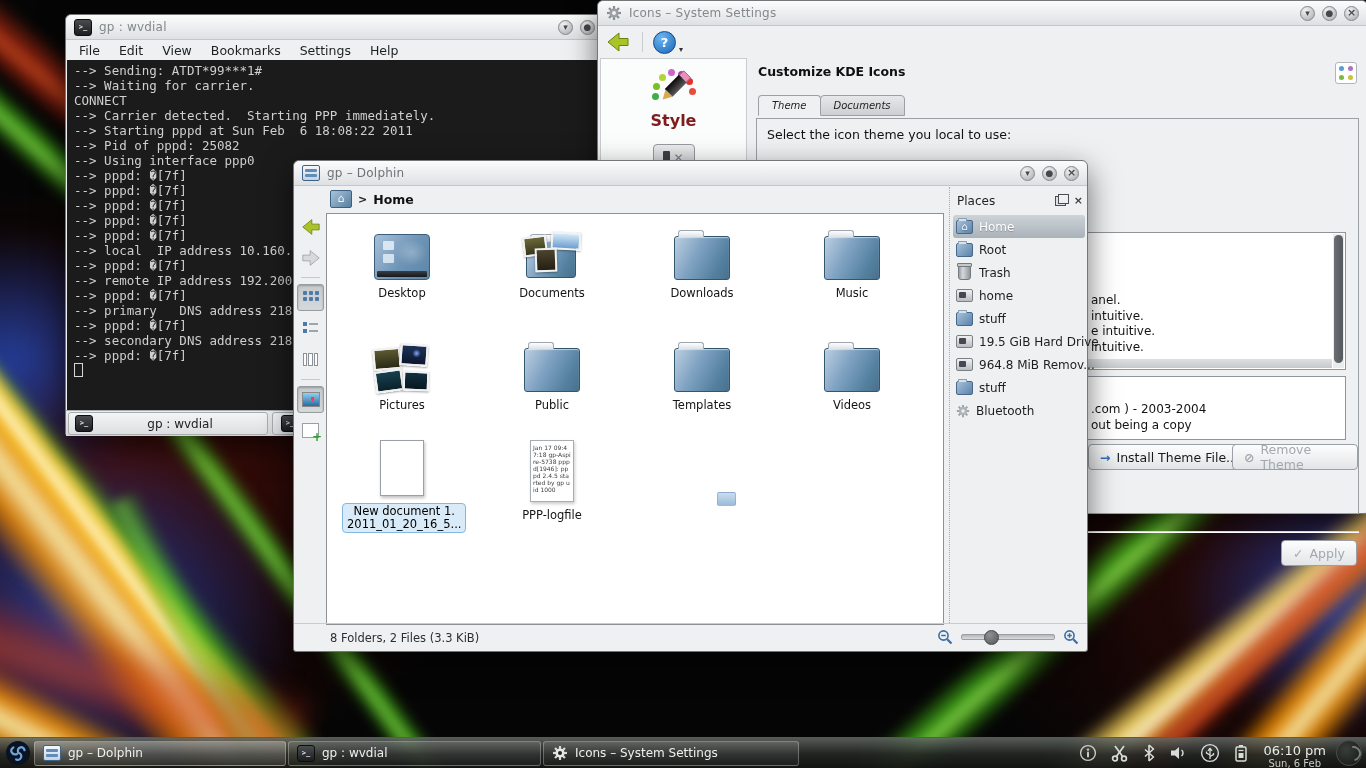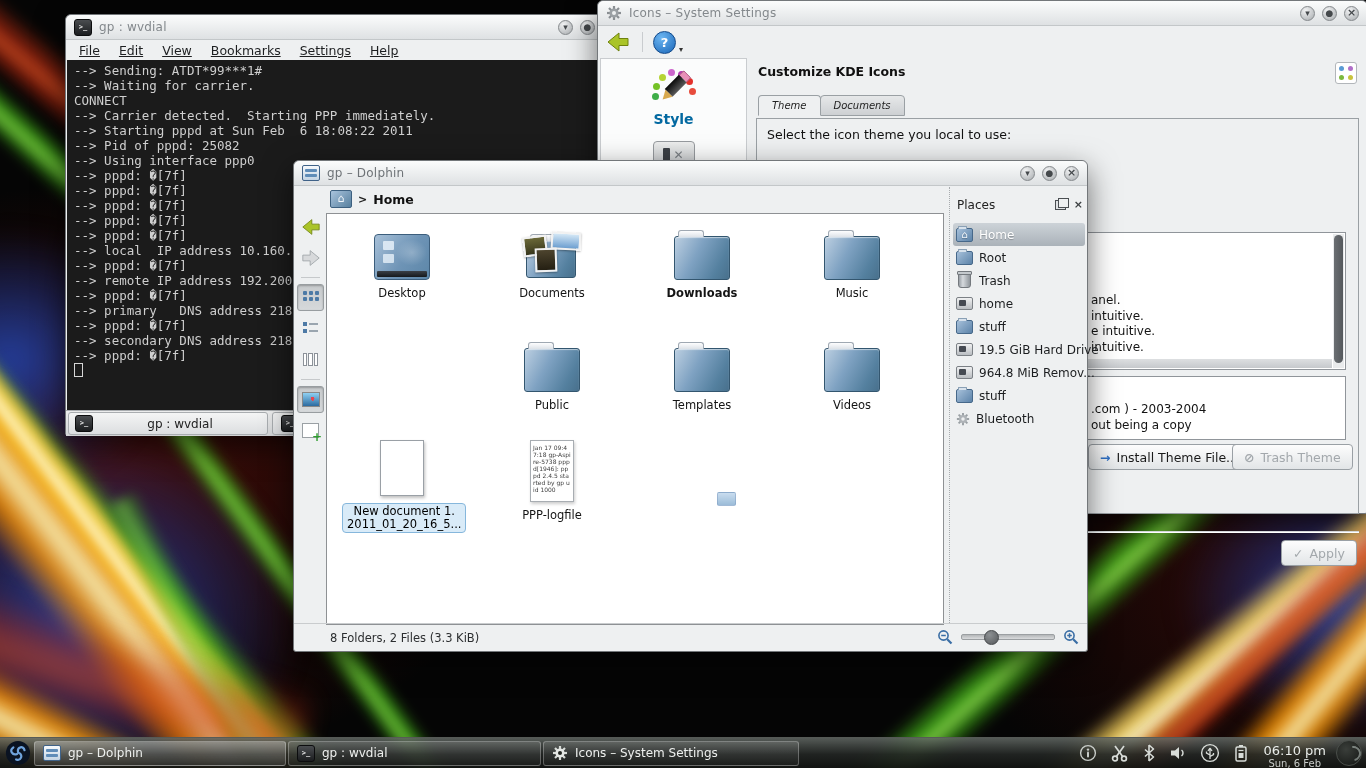--- a/index.html
+++ b/index.html
@@ -36,21 +36,21 @@
     text-align:center;flex:none;}
   .dolphin-mini{display:inline-block;width:16px;height:14px;border:1px solid #3f6288;border-radius:2px;flex:none;
     background:linear-gradient(#f6f9fc,#c3d3e3);position:relative;}
   .dolphin-mini i{position:absolute;left:2px;right:2px;height:3px;background:#5f8cb8;border-radius:1px;}
   .dolphin-mini i:nth-child(1){top:3px;} .dolphin-mini i:nth-child(2){top:8px;}
   .gearwrap{display:inline-flex;flex:none;align-items:center;justify-content:center;}
 
   
   #term-win{left:65px;top:14px;width:537px;height:420px;z-index:1;}
   .menubar{height:20px;display:flex;align-items:center;gap:19px;padding:0 13px;font-size:12.5px;color:#1d1f21;}
-  .menubar span{cursor:default;text-decoration:underline;}
+  .menubar span{cursor:default;}
   .console{height:350px;background:#1b1b1b;margin:0 1px;overflow:hidden;
     font-family:"DejaVu Sans Mono","Liberation Mono",monospace;font-size:12.5px;line-height:15px;
     color:#cfcfcf;padding:3px 7px;white-space:pre;box-sizing:border-box;}
   .cursor{display:inline-block;width:7px;height:12px;border:1px solid #d6d6d6;vertical-align:-2px;}
   .konsole-tabbar{height:25px;display:flex;align-items:center;background:linear-gradient(#eceded,#d2d4d6);
     border-top:1px solid #a9adb0;padding:0 2px;gap:4px;}
   .ktab{width:186px;height:21px;display:flex;align-items:center;padding:0 6px;gap:6px;
     background:linear-gradient(#f4f5f5,#dcdee0);border:1px solid #a9adb0;border-radius:3px;}
   .ktab .klabel{flex:1;text-align:center;font-size:12px;color:#222;}
   .ktab2{width:34px;height:21px;display:flex;align-items:center;justify-content:center;
@@ -68,21 +68,21 @@
   .ss-body{position:absolute;left:0;top:57px;right:0;bottom:0;}
   .ss-sidebar{position:absolute;left:2px;top:0;width:147px;bottom:2px;background:#fbfcfc;
     border:1px solid #c9cccf;box-sizing:border-box;}
   .ss-side-item{margin:8px auto 0;text-align:center;width:120px;}
   .style-ic{position:relative;width:46px;height:42px;margin:2px auto 2px;}
   .style-ic .dot{position:absolute;width:7px;height:7px;border-radius:50%;}
   .pencil{position:absolute;left:6px;top:14px;display:flex;transform:rotate(135deg);}
   .pencil .eraser{width:6px;height:9px;background:#e890b8;border:1px solid #b05f88;border-right:none;border-radius:2px 0 0 2px;}
   .pencil .pbody{width:20px;height:11px;background:linear-gradient(#5a5a5a,#0a0a0a);}
   .pencil .ptip{width:0;height:0;border-top:5.5px solid transparent;border-bottom:5.5px solid transparent;border-left:9px solid #d8a94e;}
-  .ss-style-label{font-weight:bold;font-size:14px;color:#0369a1;}
+  .ss-style-label{font-weight:bold;font-size:16px;color:#7f1d1d;}
   .hw-ic{width:40px;height:26px;margin:14px auto 0;background:linear-gradient(#eceded,#c3c6c9);
     border:1px solid #969a9e;border-radius:4px;display:flex;align-items:center;justify-content:center;gap:3px;}
   .hw-ic .ph{width:7px;height:14px;background:#3c4046;border-radius:1px;}
   .hw-ic .wr{color:#787d82;font-weight:bold;font-size:12px;}
   .ss-main-head{position:absolute;left:160px;top:6px;font-weight:bold;font-size:12.5px;color:#101010;}
   .fourdot{position:absolute;right:10px;top:4px;width:20px;height:20px;background:#fff;border:1px solid #b2b6ba;
     border-radius:3px;}
   .fourdot i{position:absolute;width:5px;height:5px;border-radius:50%;}
   .tabs{position:absolute;left:160px;top:37px;display:flex;align-items:flex-end;}
   .tab{font-size:10px;padding:4px 13px;border:1px solid #9aa0a4;border-radius:4px 4px 0 0;color:#222;font-style:italic;}
@@ -151,21 +151,21 @@
   .icon-docs .bigfolder{position:absolute;left:3px;top:8px;width:48px;height:36px;}
   .icon-page{width:42px;height:54px;background:#fff;border:1px solid #9aa0a6;box-shadow:1px 2px 3px rgba(0,0,0,.25);}
   .icon-text{width:44px;height:62px;background:#fff;border:1px solid #a8adb2;box-shadow:1px 2px 3px rgba(0,0,0,.2);
     padding:3px 2px;font:6px/7px "DejaVu Sans",sans-serif;color:#3e3e3e;overflow:hidden;word-break:break-all;
     text-align:left;box-sizing:border-box;}
   .sel-label{display:inline-block;background:#d9ebf8;border:1px solid #86b7dc;border-radius:4px;
     padding:1px 4px;color:#000;}
   .dragblob{position:absolute;left:390px;top:278px;width:17px;height:12px;border-radius:2px;
     background:linear-gradient(#b8d2ea,#7ba6cc);opacity:.75;border:1px solid rgba(80,120,170,.5);}
   .places{position:absolute;left:655px;top:26px;width:132px;bottom:28px;border-left:1px dotted #a7abae;padding-left:3px;}
-  .places-head{display:flex;align-items:center;height:36px;padding:0 2px 0 4px;font-size:12px;color:#222;}
+  .places-head{display:flex;align-items:center;height:28px;padding:0 2px 0 4px;font-size:12px;color:#222;}
   .places-head .ph-btns{margin-left:auto;display:flex;gap:8px;align-items:center;color:#3c4043;}
   .float-ic{width:9px;height:8px;border:1px solid #4a4e52;position:relative;background:#dfe2e4;}
   .float-ic::before{content:"";position:absolute;left:2px;top:-3px;width:9px;height:8px;border:1px solid #4a4e52;background:#eef0f1;}
   .close-x{font-weight:bold;font-size:11px;line-height:10px;}
   .place-row{display:flex;align-items:center;gap:6px;height:23px;padding:0 3px;font-size:12px;color:#1c1e20;border-radius:3px;}
   .place-row.selected{background:linear-gradient(#cdd3d8,#aab2b9);color:#fff;text-shadow:0 1px 1px rgba(0,0,0,.25);}
   .pi-folder{width:15px;height:12px;flex:none;background:linear-gradient(135deg,#a6c0da,#5c83a9);
     border:1px solid #46688a;border-radius:2px;position:relative;}
   .pi-folder::before{content:"";position:absolute;top:-3px;left:1px;width:7px;height:2px;background:#d8e2ec;
     border:1px solid #8aa0b5;border-bottom:none;border-radius:1px 1px 0 0;}
@@ -343,21 +343,21 @@
             <div>.com ) - 2003-2004</div>
             <div>out being a copy</div>
           </div>
         </div>
         <span class="oxy-btn" style="left:331px;top:325px;">
           <span class="bicon" style="color:#2e6fc4;">→</span>
           <span>Install Theme File...</span>
         </span>
         <span class="oxy-btn disabled" style="left:475px;top:325px;">
           <span class="bicon" style="color:#a3a8ac;">⊘</span>
-          <span>Trash Theme</span>
+          <span>Remove Theme</span>
         </span>
       </div>
       <div class="ss-divider"></div>
       <span class="oxy-btn disabled" style="left:683px;top:482px;">
         <span class="bicon" style="color:#a3a8ac;">✓</span>
         <span>Apply</span>
       </span>
     </div>
   </div>
 
@@ -432,33 +432,44 @@
         <div class="ic">
           <div class="icon-docs">
             <div class="bigfolder"></div>
             <div class="photo" style="left:0;top:4px;width:20px;height:16px;background:linear-gradient(#6a6838,#38361c);transform:rotate(-7deg);"></div>
             <div class="photo" style="right:0;top:0;width:26px;height:14px;background:linear-gradient(#d5e8f6,#6d9fd0);transform:rotate(3deg);"></div>
             <div class="photo" style="left:12px;top:16px;width:18px;height:20px;background:linear-gradient(#4d442e,#241f12);transform:rotate(-2deg);"></div>
           </div>
         </div>
         <div class="dlabel">Documents</div>
       </div>
-      <div class="ditem" style="left:315px;top:10px;font-weight:bold;">
+      <div class="ditem" style="left:315px;top:10px;">
         <div class="ic">
             <div class="bigfolder"></div>
           </div>
         <div class="dlabel">Downloads</div>
       </div>
       <div class="ditem" style="left:465px;top:10px;">
         <div class="ic">
             <div class="bigfolder"></div>
           </div>
         <div class="dlabel">Music</div>
       </div>
 
+      <div class="ditem" style="left:15px;top:122px;">
+        <div class="ic">
+          <div class="icon-pics">
+            <div class="photo" style="left:0;top:4px;width:24px;height:18px;background:linear-gradient(#5c5a30,#2a2916);transform:rotate(-5deg);"></div>
+            <div class="photo" style="right:3px;top:0;width:24px;height:18px;background:radial-gradient(6px 6px at 60% 40%,#7fa8ff,transparent 70%),linear-gradient(#1d3156,#0c1730);transform:rotate(4deg);"></div>
+            <div class="photo" style="left:2px;bottom:0;width:24px;height:18px;background:linear-gradient(#17414f,#0a2129);transform:rotate(-8deg);"></div>
+            <div class="photo" style="right:2px;bottom:1px;width:22px;height:16px;background:linear-gradient(#10303e,#071820);transform:rotate(2deg);"></div>
+          </div>
+        </div>
+        <div class="dlabel">Pictures</div>
+      </div>
       <div class="ditem" style="left:165px;top:122px;">
         <div class="ic">
             <div class="bigfolder"></div>
           </div>
         <div class="dlabel">Public</div>
       </div>
       <div class="ditem" style="left:465px;top:122px;">
         <div class="ic">
             <div class="bigfolder"></div>
           </div>

